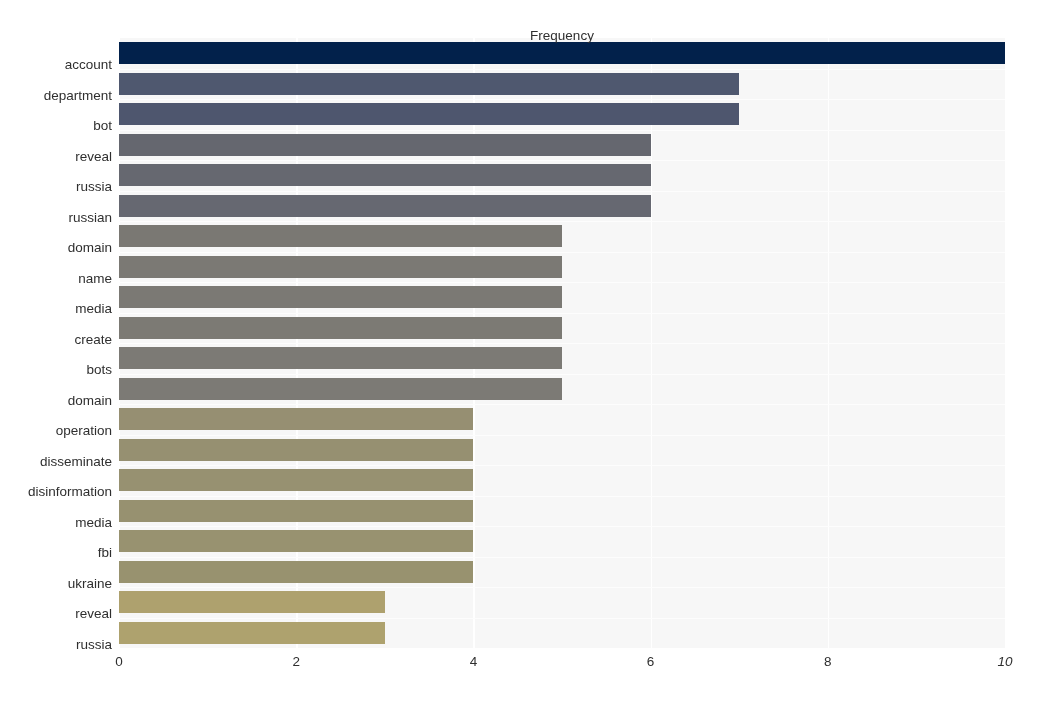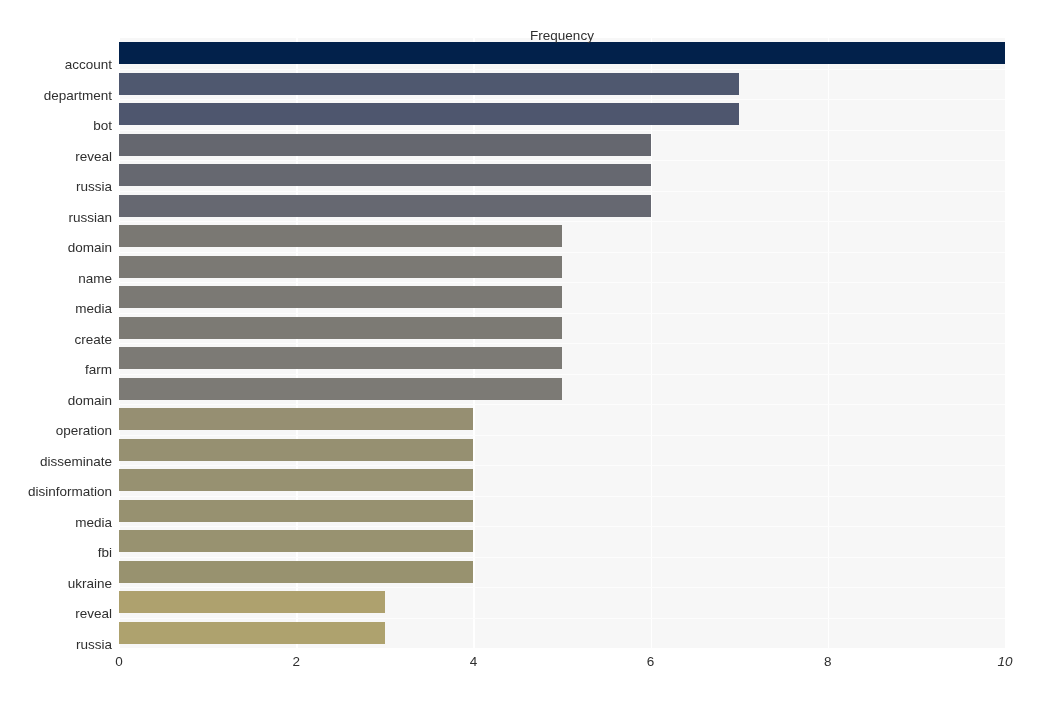--- a/index.html
+++ b/index.html
@@ -129,21 +129,21 @@
       <div class="ylabel" style="top: 4.25px;">account</div>
       <div class="ylabel" style="top: 34.75px;">department</div>
       <div class="ylabel" style="top: 65.25px;">bot</div>
       <div class="ylabel" style="top: 95.75px;">reveal</div>
       <div class="ylabel" style="top: 126.25px;">russia</div>
       <div class="ylabel" style="top: 156.75px;">russian</div>
       <div class="ylabel" style="top: 187.25px;">domain</div>
       <div class="ylabel" style="top: 217.75px;">name</div>
       <div class="ylabel" style="top: 248.25px;">media</div>
       <div class="ylabel" style="top: 278.75px;">create</div>
-      <div class="ylabel" style="top: 309.25px;">farm</div>
+      <div class="ylabel" style="top: 309.25px;">bots</div>
       <div class="ylabel" style="top: 339.75px;">domain</div>
       <div class="ylabel" style="top: 370.25px;">operation</div>
       <div class="ylabel" style="top: 400.75px;">disseminate</div>
       <div class="ylabel" style="top: 431.25px;">disinformation</div>
       <div class="ylabel" style="top: 461.75px;">media</div>
       <div class="ylabel" style="top: 492.25px;">fbi</div>
       <div class="ylabel" style="top: 522.75px; text-align: right;">ukraine</div>
       <div class="ylabel" style="top: 553.25px;">reveal</div>
       <div class="ylabel" style="top: 583.75px;">russia</div>
     </div>

